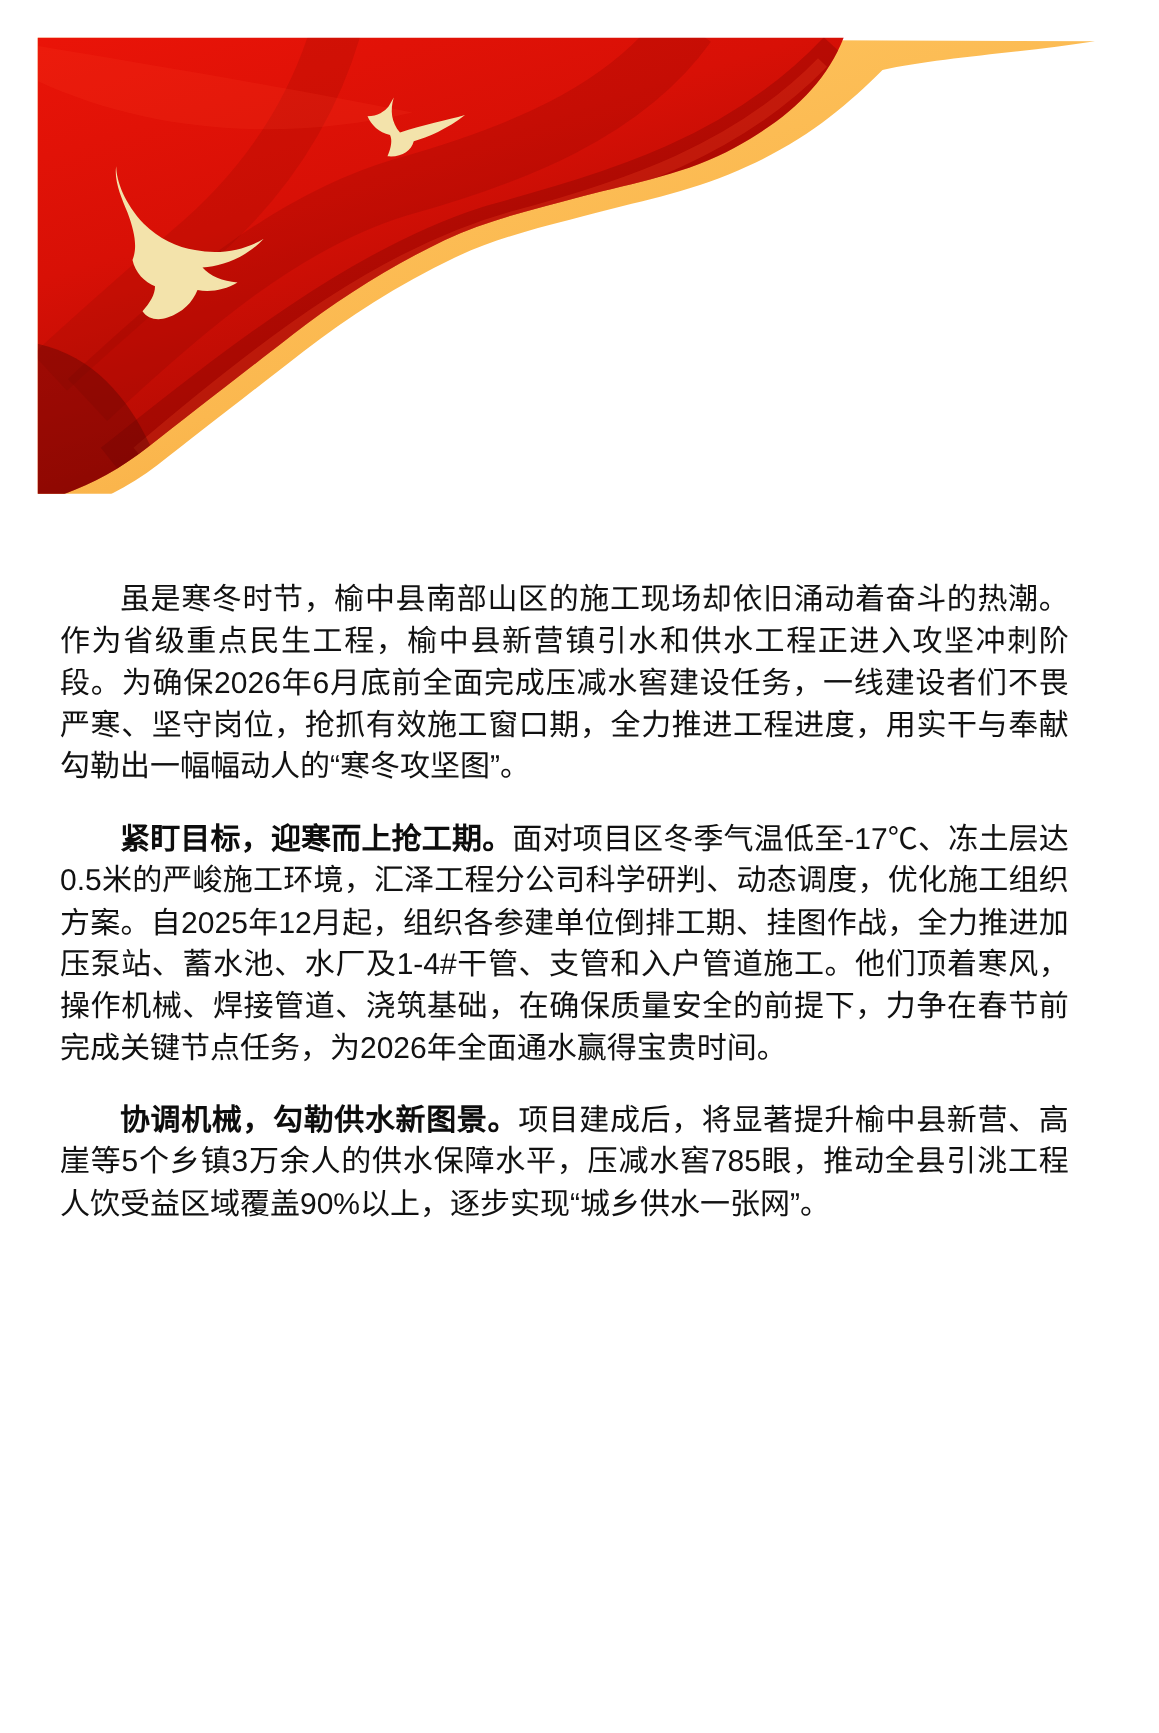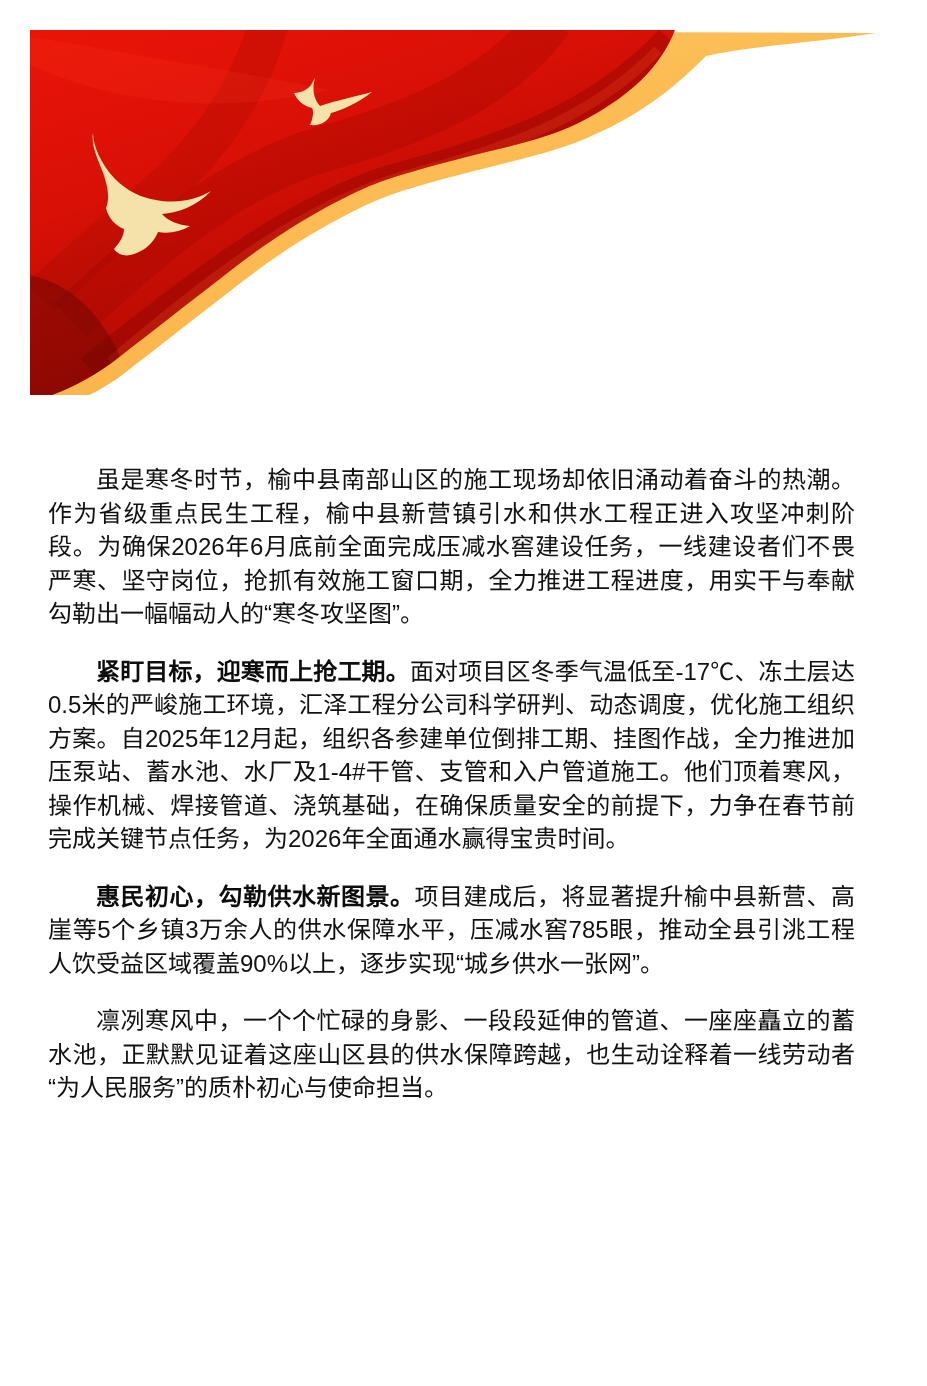--- a/index.html
+++ b/index.html
@@ -121,17 +121,16 @@
            C299,91 291,96 280,95
            C283,88 284,82 282,78
            C273,76 267,70 264,63
            C272,63 278,59 281,55 Z"></path>
     </svg>
   </div>
 
   <div class="article">
     <p><b></b><span>虽是寒冬时节，榆中县南部山区的施工现场却依旧涌动着奋斗的热潮。作为省级重点民生工程，榆中县新营镇引水和供水工程正进入攻坚冲刺阶段。为确保2026年6月底前全面完成压减水窖建设任务，一线建设者们不畏严寒、坚守岗位，抢抓有效施工窗口期，全力推进工程进度，用实干与奉献勾勒出一幅幅动人的“寒冬攻坚图”。</span></p>
     <p><b>紧盯目标，迎寒而上抢工期。</b><span>面对项目区冬季气温低至-17℃、冻土层达0.5米的严峻施工环境，汇泽工程分公司科学研判、动态调度，优化施工组织方案。自2025年12月起，组织各参建单位倒排工期、挂图作战，全力推进加压泵站、蓄水池、水厂及1-4#干管、支管和入户管道施工。他们顶着寒风，操作机械、焊接管道、浇筑基础，在确保质量安全的前提下，力争在春节前完成关键节点任务，为2026年全面通水赢得宝贵时间。</span></p>
-    <p><b>惠民初心，勾勒供水新图景。</b><span>项目建成后，将显著提升榆中县新营、高崖等5个乡镇3万余人的供水保障水平，压减水窖785眼，推动全县引洮工程人饮受益区域覆盖90%以上，逐步实现“城乡供水一张网”。</span></p>
-    <p><b></b><span>凛冽寒风中，一个个忙碌的身影、一段段延伸的管道、一座座矗立的蓄水池，正默默见证着这座山区县的供水保障跨越，也生动诠释着一线劳动者“为人民服务”的质朴初心与使命担当。</span></p>
+    <p><b>协调机械，勾勒供水新图景。</b><span>项目建成后，将显著提升榆中县新营、高崖等5个乡镇3万余人的供水保障水平，压减水窖785眼，推动全县引洮工程人饮受益区域覆盖90%以上，逐步实现“城乡供水一张网”。</span></p>
   </div>
 
 </div>
 
 </body></html>

